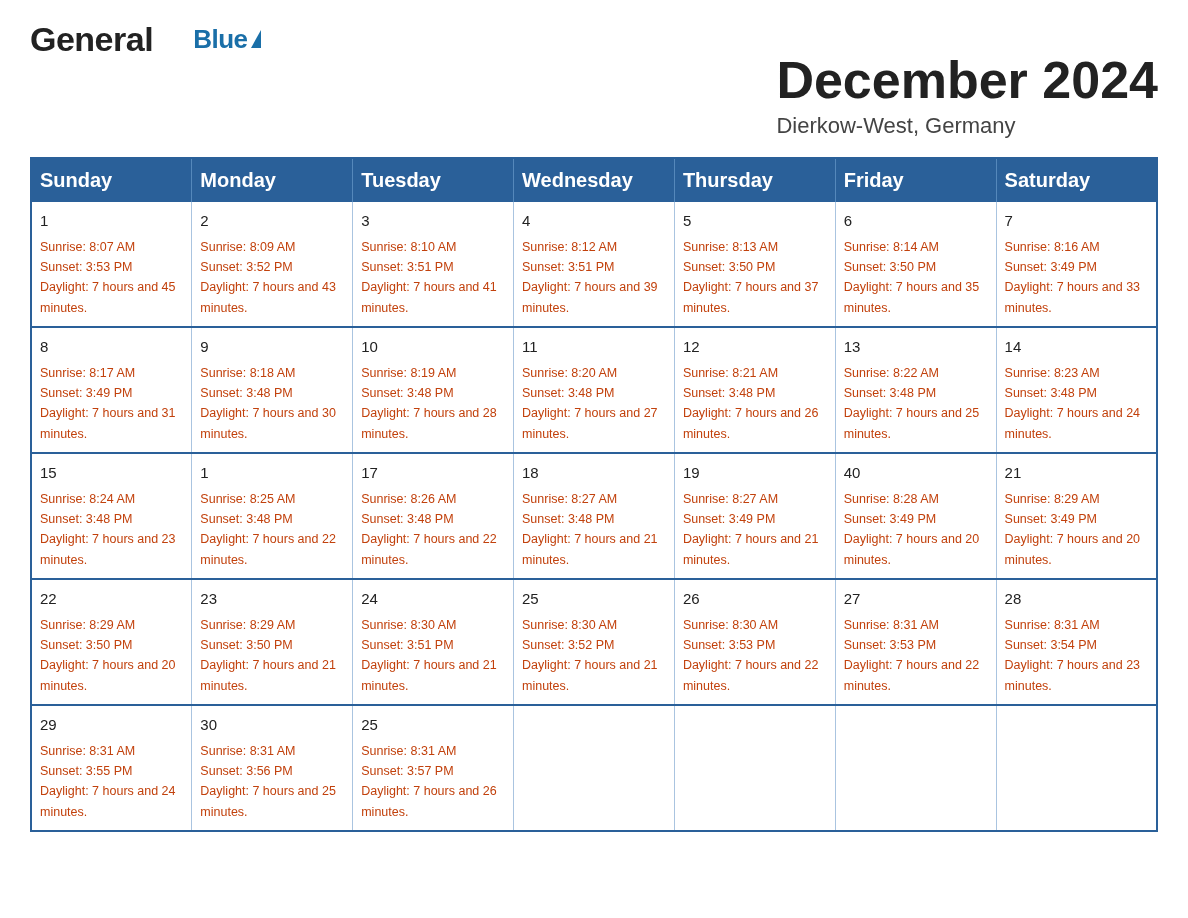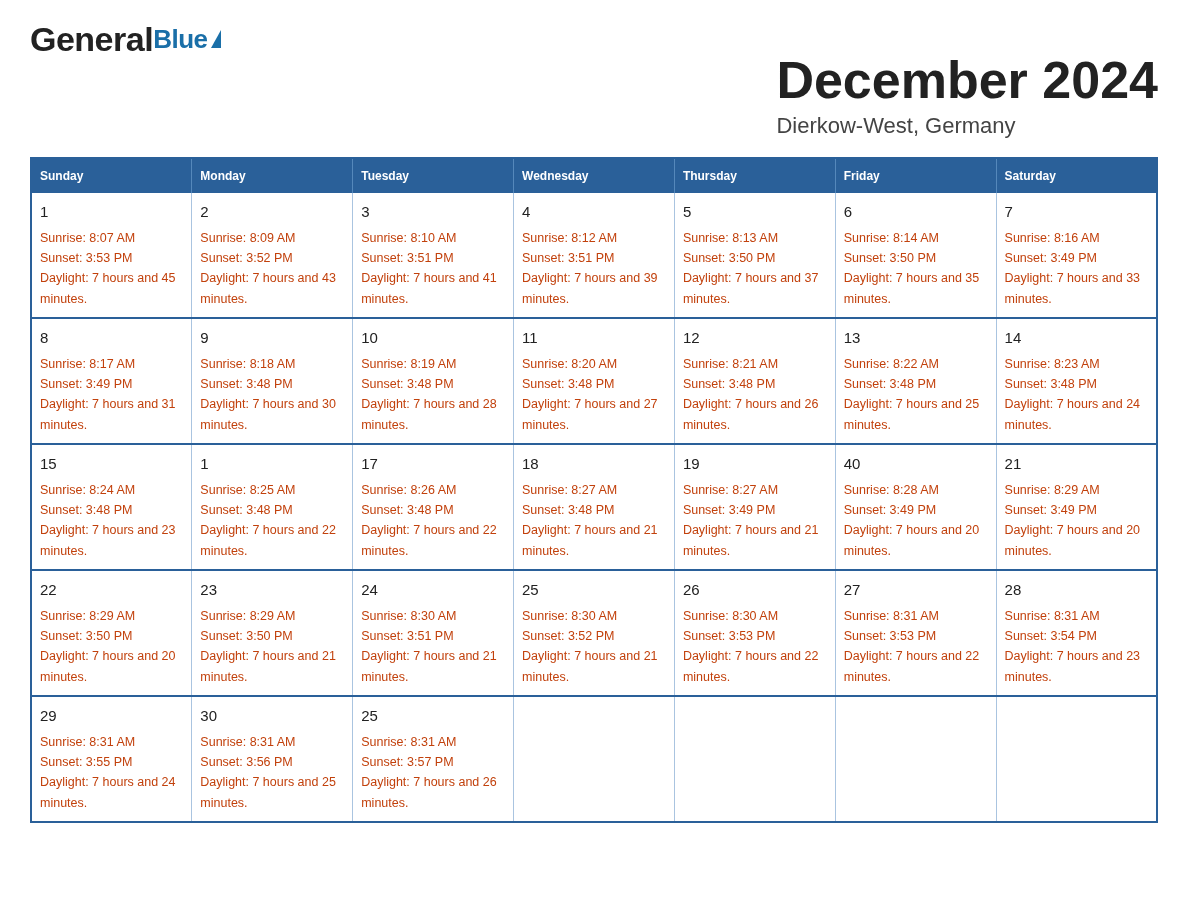--- a/index.html
+++ b/index.html
@@ -34,20 +34,21 @@
     }
     .logo-blue-part {
       display: flex;
       align-items: center;
     }
     .logo-blue-text {
       font-size: 26px;
       font-weight: bold;
       color: #1a6fa8;
       letter-spacing: -0.5px;
+      margin-left: 40px;
     }
     .logo-triangle {
       width: 0;
       height: 0;
       border-left: 10px solid transparent;
       border-bottom: 18px solid #1a6fa8;
       margin-left: 4px;
       margin-bottom: 2px;
     }
     .title-block {
@@ -66,21 +67,21 @@
       margin-top: 4px;
     }
     .calendar {
       width: 100%;
       border-collapse: collapse;
       border: 2px solid #2a6099;
     }
     .calendar th {
       background-color: #2a6099;
       color: #fff;
-      font-size: 12px;
+      font-size: 20px;
       font-weight: bold;
       padding: 10px 8px;
       text-align: left;
       border-right: 1px solid #5588bb;
     }
     .calendar th:last-child {
       border-right: none;
     }
     .calendar td {
       vertical-align: top;

